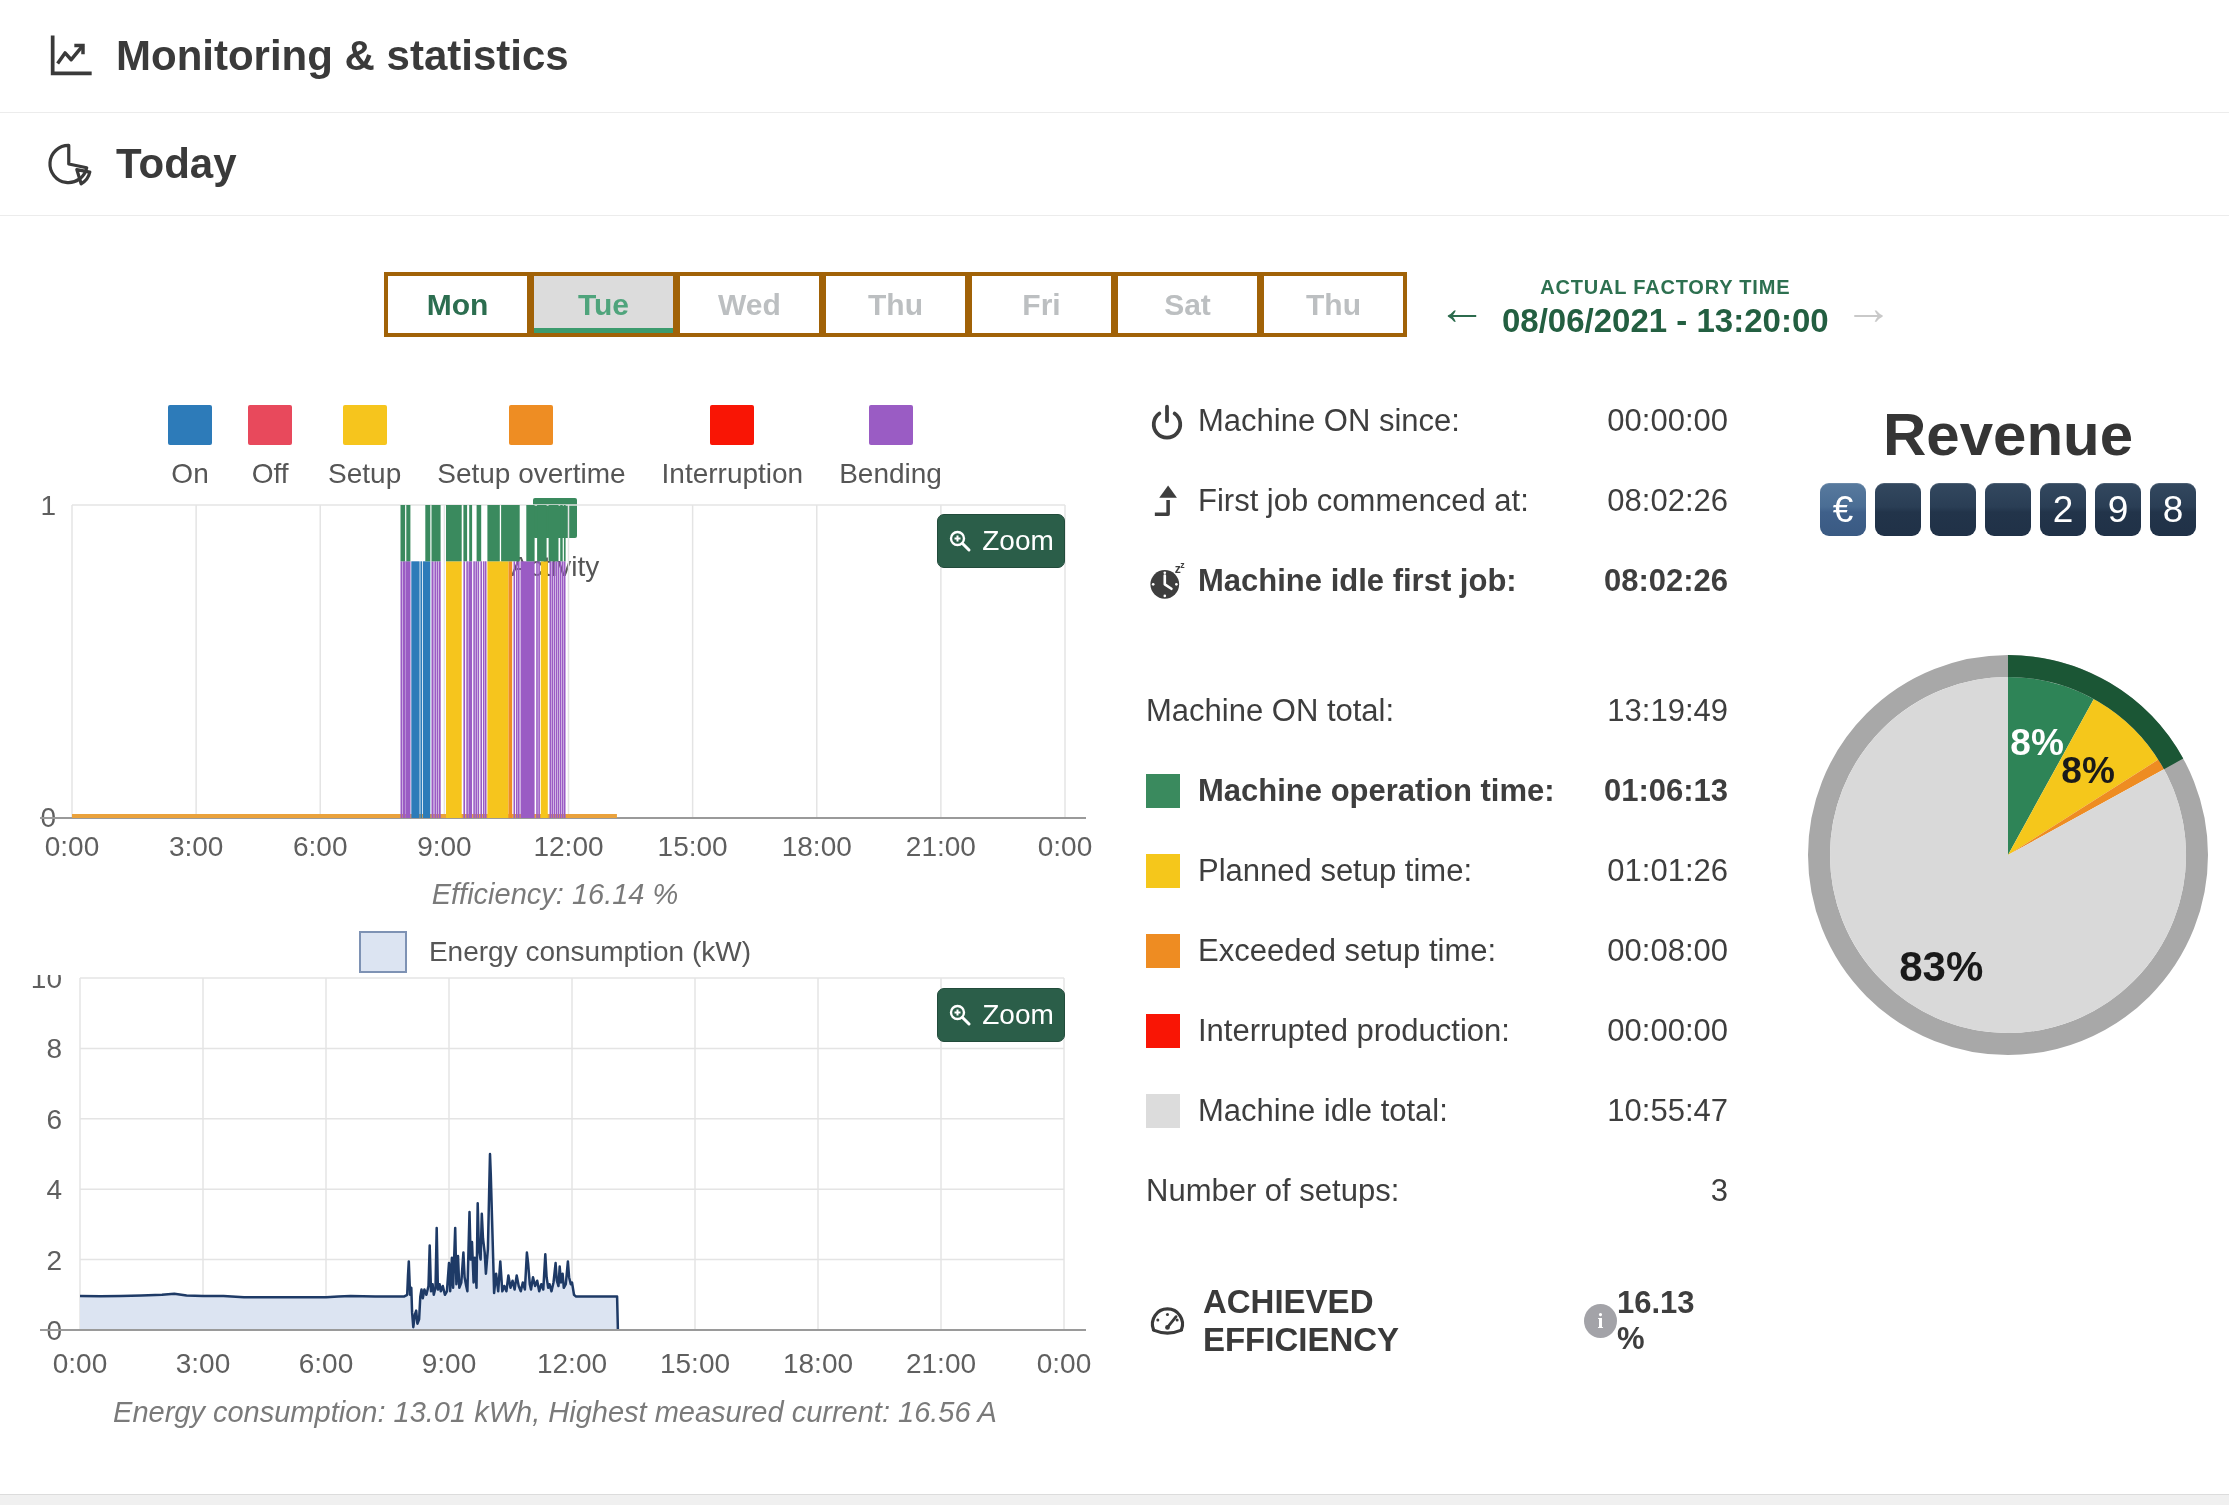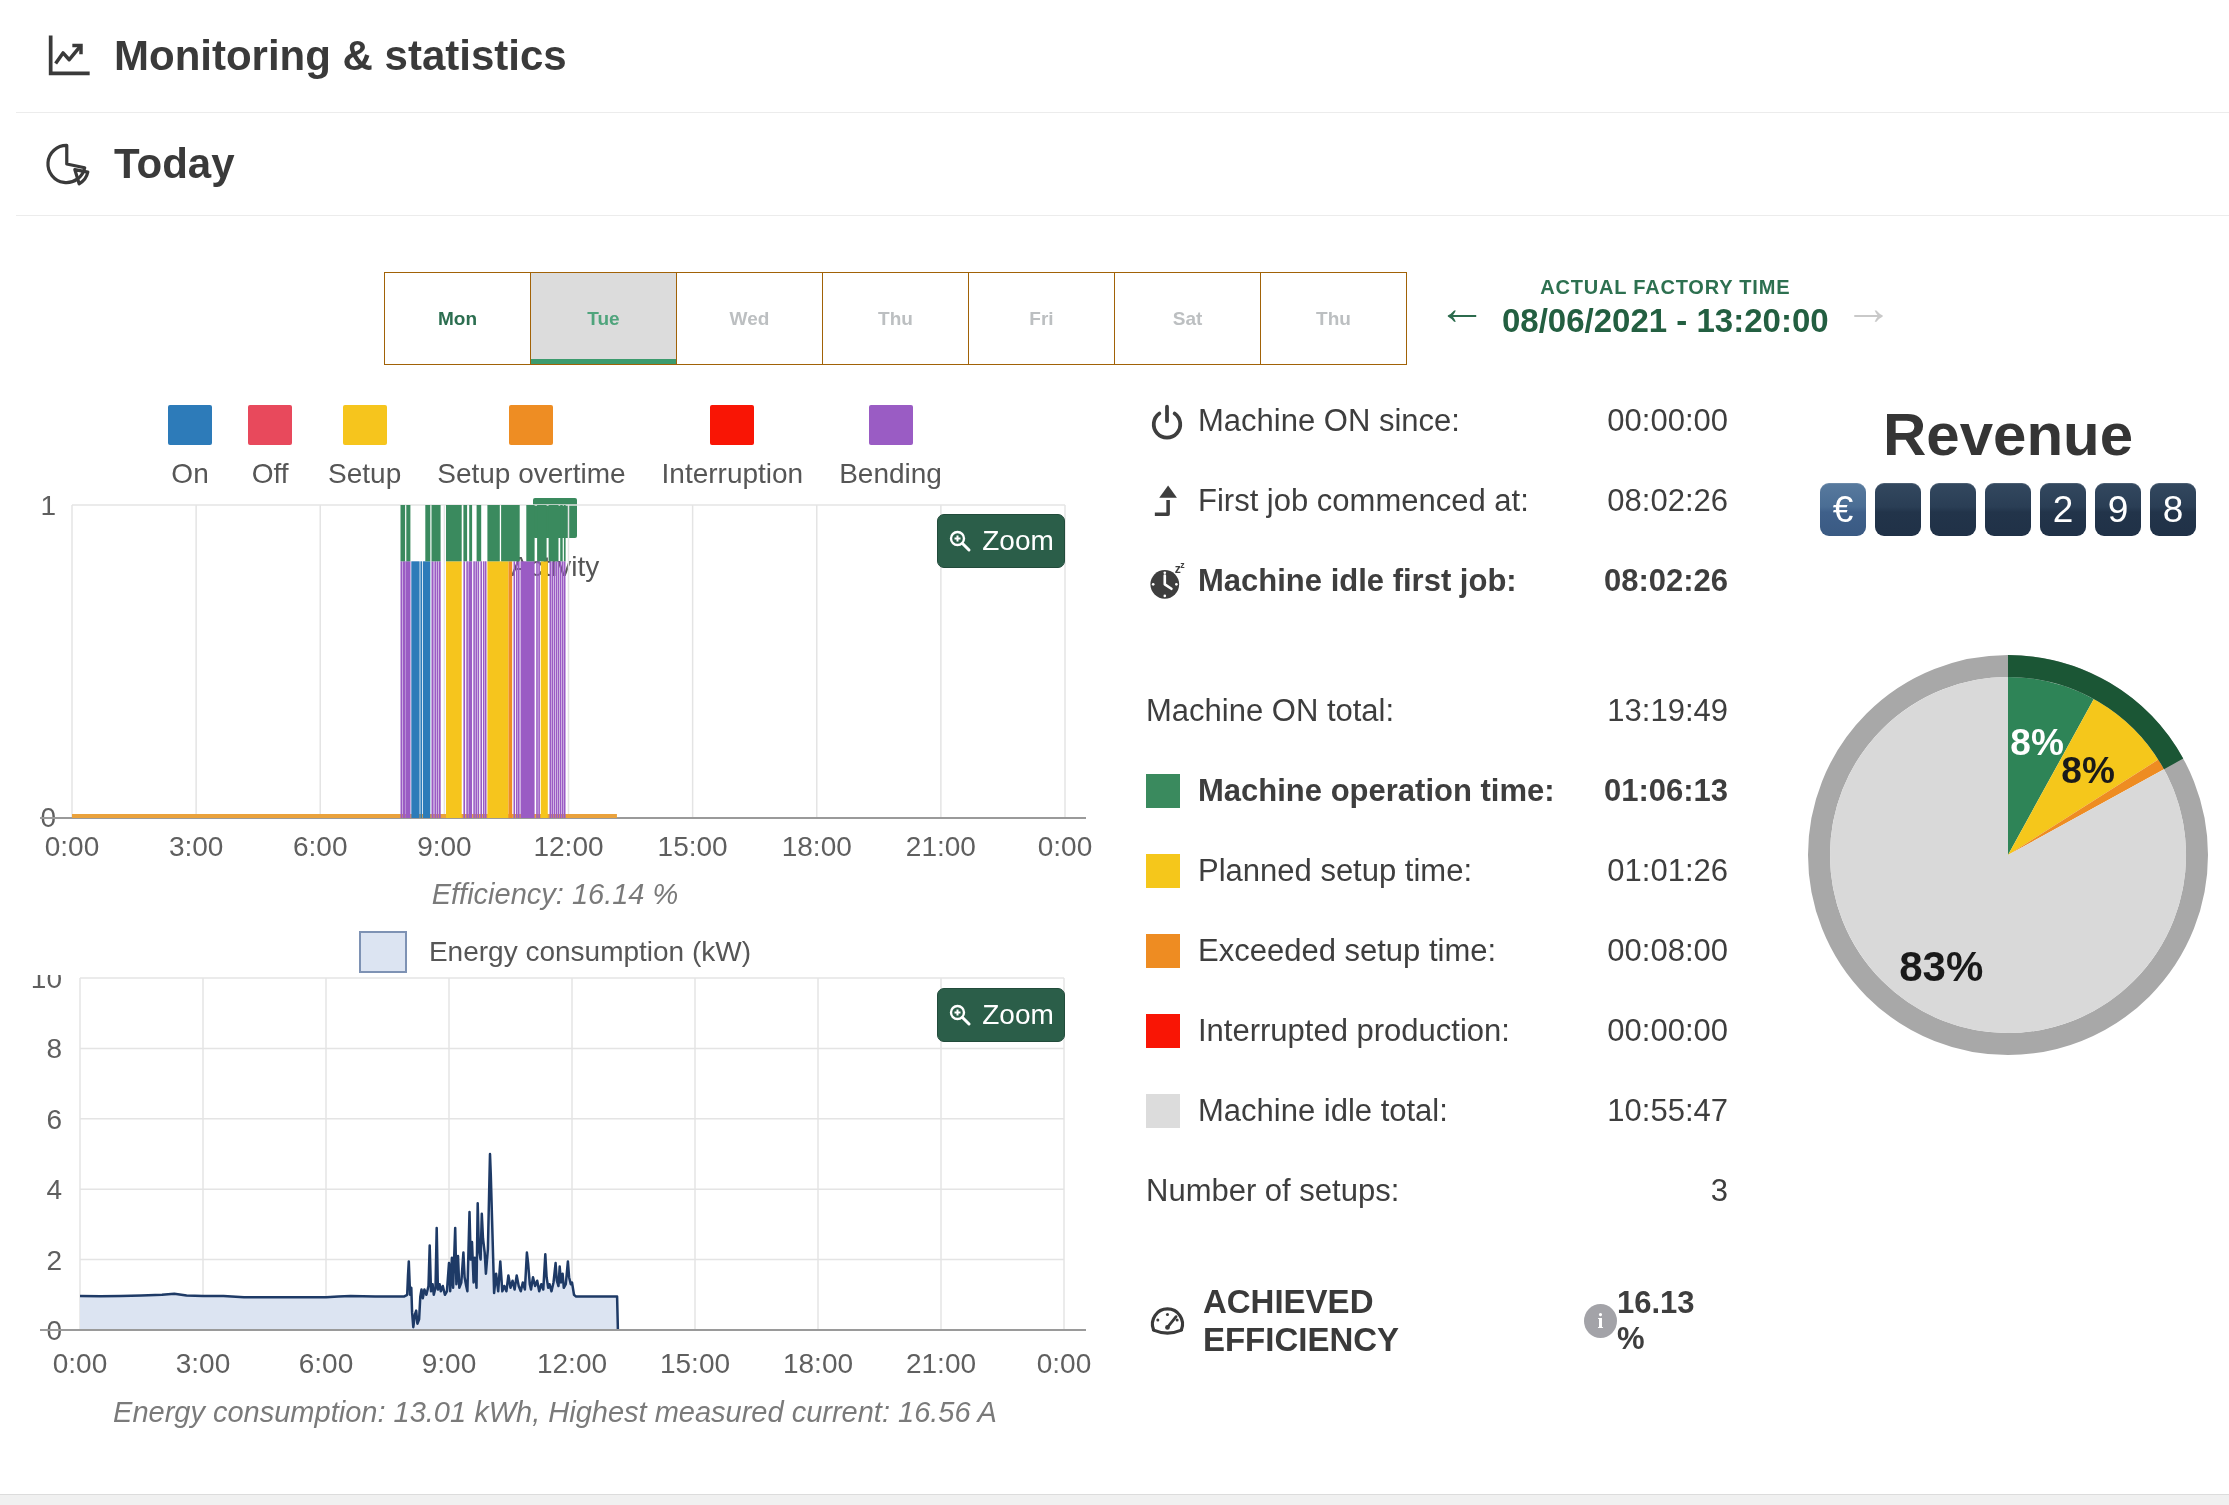--- a/index.html
+++ b/index.html
@@ -1,28 +1,28 @@
 <!DOCTYPE html>
 <html><head>
 <meta charset="utf-8">
 <style>
   html,body{margin:0;padding:0;background:#fff;}
   #screen{position:relative;width:2229px;height:1505px;background:#fff;overflow:hidden;
           font-family:"Liberation Sans",sans-serif;color:#3e3e3e;}
   
-  .hdr{position:absolute;left:16px;right:0;display:flex;align-items:center;gap:20px;
-       padding-left:26px;background:#fff;border-bottom:1px solid #ececec;}
+  .hdr{position:absolute;left:0;right:0;display:flex;align-items:center;gap:20px;
+       padding-left:44px;background:#fff;border-bottom:1px solid #ececec;}
   #app-header{top:0;height:112px;}
   #today-header{top:113px;height:102px;}
   .hdr-title{font-size:42px;font-weight:bold;color:#3a3a3a;}
   .hdr-ic{width:52px;height:52px;flex:0 0 auto;}
   
   #tabs{position:absolute;left:385px;top:272px;display:flex;}
-  .tab{width:147px;height:93px;margin-left:-1px;display:flex;align-items:center;justify-content:center;
-       border:1px solid #a16207;background:#fff;font-size:19px;font-weight:bold;cursor:pointer;box-sizing:border-box;}
+  .tab{width:147px;height:65px;margin-left:-1px;display:flex;align-items:center;justify-content:center;
+       border:4px solid #a16207;background:#fff;font-size:30px;font-weight:bold;cursor:pointer;box-sizing:border-box;}
   .tab.past{color:#2c6e50;}
   .tab.future{color:#bcbfc1;}
   .tab.selected{background:#dcdcdc;color:#4fa47c;box-shadow:inset 0 -5px 0 #3c9b6e;}
   
   #factory{position:absolute;left:1438px;top:276px;display:flex;align-items:center;gap:16px;}
   .f-arrow{font-size:48px;font-weight:bold;line-height:1;cursor:pointer;}
   #f-prev{color:#2c6b4d;}
   #f-next{color:#c9c9c9;}
   .f-text{text-align:center;min-width:300px;}
   .f-label{font-size:20px;font-weight:bold;color:#2d7050;letter-spacing:.8px;}

